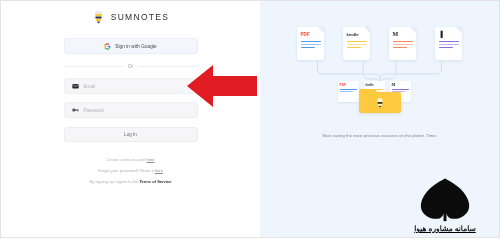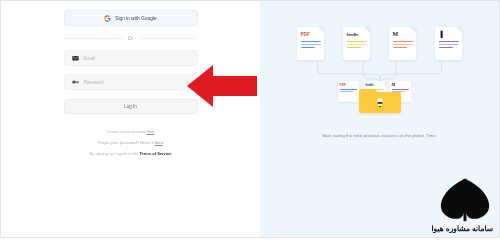--- a/index.html
+++ b/index.html
@@ -149,33 +149,43 @@
     text-align: center;
   }
   .tagline-title { font-size: 8.5px; font-weight: bold; color: #2b2f36; letter-spacing: -.1px; }
   .tagline-sub { font-size: 4.3px; color: #7a8493; margin-top: 4px; }
 
   
   .red-arrow { position: absolute; left: 186px; top: 62px; width: 70px; height: 46px; z-index: 40; }
   .watermark {
     position: absolute; right: 6px; bottom: 4px;
     width: 96px; height: 68px; z-index: 40;
-    display: flex; flex-direction: column; align-items: flex-end; justify-content: flex-end;
+    display: flex; flex-direction: column; align-items: center; justify-content: flex-end; text-decoration: underline;
   }
   .wm-leaf { width: 56px; height: 46px; display: block; }
   .wm-text { font-size: 7.5px; font-weight: bold; color: #111; margin-top: 1px;
              direction: rtl; letter-spacing: .4px; }
 </style>
 </head>
 <body>
 
 <div id="screen">
 
   <div class="left-panel">
 
+    <div class="brand">
+      <svg class="bee-logo" viewBox="0 0 26 28">
+        <ellipse cx="13" cy="6" rx="7" ry="4" fill="#d9d9d9" opacity=".55"></ellipse>
+        <rect x="6" y="8" width="14" height="4" rx="2" fill="#fcc93f"></rect>
+        <rect x="6.5" y="13" width="13" height="4" rx="2" fill="#2d2d2d"></rect>
+        <rect x="7.5" y="18" width="11" height="4" rx="2" fill="#fcc93f"></rect>
+        <path d="M9.5 23h7l-3.5 4z" fill="#2d2d2d"></path>
+      </svg>
+      <span class="brand-name">SUMNOTES</span>
+    </div>
 
     <div class="form-col">
 
       <div class="google-btn">
         <svg class="g-icon" viewBox="0 0 48 48">
           <path fill="#4285F4" d="M45 24c0-1.6-.1-2.7-.4-3.9H24v7.1h12c-.2 1.9-1.5 4.7-4.3 6.6l6.6 5.1C42.2 35.3 45 30.1 45 24z"></path>
           <path fill="#34A853" d="M24 46c5.8 0 10.6-1.9 14.2-5.2l-6.6-5.1c-1.8 1.2-4.2 2.1-7.6 2.1-5.8 0-10.7-3.8-12.5-9.1l-6.9 5.3C8.1 41 15.5 46 24 46z"></path>
           <path fill="#FBBC05" d="M11.5 28.7c-.5-1.4-.7-2.9-.7-4.7s.3-3.3.7-4.7l-6.9-5.4C3 17 2 20.4 2 24s1 7 2.6 10.1z"></path>
           <path fill="#EA4335" d="M24 10.6c4.1 0 6.9 1.8 8.5 3.3l6.2-6C34.6 4.3 29.8 2 24 2 15.5 2 8.1 7 4.6 13.9l6.9 5.4c1.8-5.3 6.7-8.7 12.5-8.7z"></path>
         </svg>

